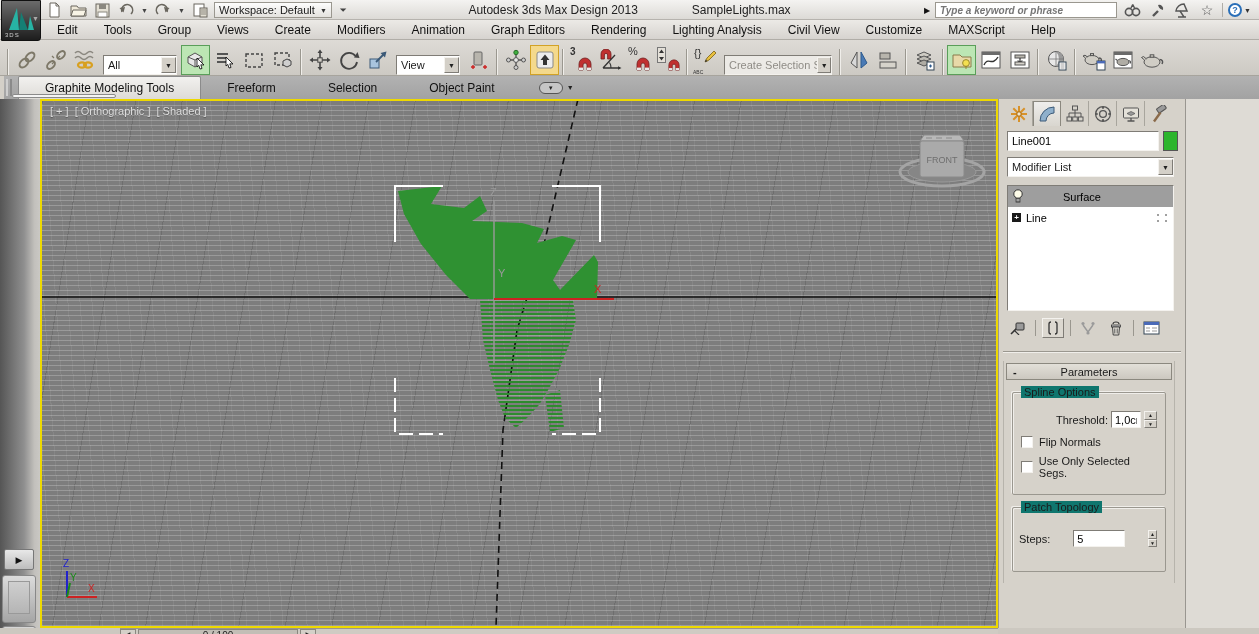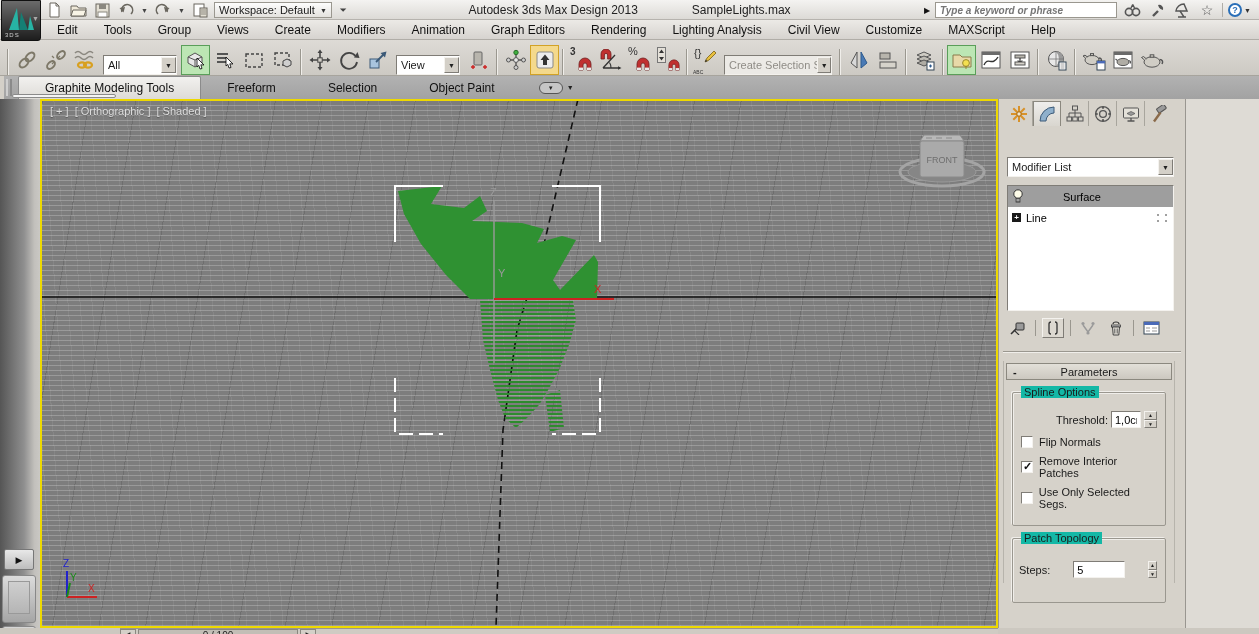--- a/index.html
+++ b/index.html
@@ -130,21 +130,21 @@
   .cp-divider { position:absolute; left:4px; top:252px; width:178px; height:2px;
     border-top:1px solid #9a978f; border-bottom:1px solid #f0eeea; }
   .rollcol { position:absolute; left:4px; top:262px; width:172px; height:222px;
     border-left:1px solid #b7b4ac; border-right:1px solid #b7b4ac; }
   .rollhead { margin:2px 2px 0 2px; height:17px; background:linear-gradient(#e2dfd8,#ccc8c0);
     border:1px solid #8b887f; display:flex; align-items:center; font-size:11px; }
   .rollhead .minus { margin:0 6px; font-weight:bold; }
   .rollhead .rtitle { position:absolute; left:0; right:0; text-align:center; pointer-events:none; }
   .groupbox { position:relative; margin:12px 8px 0 8px; border:1px solid #9a978f;
     box-shadow:1px 1px 0 #f0eeea inset, -1px -1px 0 #f0eeea; border-radius:2px; padding:14px 6px 8px 6px; }
-  .groupbox .legend { position:absolute; left:8px; top:-7px; background:#14b8a6; padding:0 3px; font-size:11px; }
+  .groupbox .legend { position:absolute; left:8px; top:-7px; background:#0f766e; padding:0 3px; font-size:11px; }
   .fieldrow { display:flex; align-items:center; justify-content:flex-end; gap:3px; margin:4px 2px 8px 0; }
   .fieldrow label { font-size:11px; }
   .numfield { height:17px; border:1px solid; border-color:#7f7c76 #f4f2ee #f4f2ee #7f7c76; background:#fff;
     font-size:11px; padding:0 3px; font-family:"Liberation Sans",sans-serif; }
   .spinner { width:13px; height:17px; display:flex; flex-direction:column; }
   .spinner span { flex:1; background:#d4d0c8; border:1px solid; border-color:#f4f2ee #7f7c76 #7f7c76 #f4f2ee;
     font-size:5px; line-height:6px; text-align:center; color:#222; }
   .checkrow { display:flex; align-items:center; gap:6px; margin:7px 0 7px 2px; }
   .checkbox { width:12px; height:12px; background:#fff; border:1px solid; position:relative;
     border-color:#7f7c76 #f4f2ee #f4f2ee #7f7c76; font-size:11px; line-height:10px; text-align:center; }
@@ -634,20 +634,24 @@
           </svg>
       </div>
       <div class="cp-tab" style="border-right:none;">
         <svg width="18" height="18" viewBox="0 0 18 18">
             <rect x="7" y="1.5" width="9" height="5" rx="1" fill="#9a9a9a" stroke="#555" transform="rotate(-35 11 4)"></rect>
             <path d="M4 16.5 L10.5 7.5" stroke="#8a6a4a" stroke-width="2.4"></path>
           </svg>
       </div>
     </div>
 
+    <div class="cp-namerow">
+      <input class="cp-name" value="Line001" style="">
+      <div class="cp-swatch" style="background:#2cb52c;"></div>
+    </div>
 
     <div class="cp-modlist">
       <div class="combo" style="width:167px;">
         <span>Modifier List</span>
         <span class="carr">▼</span>
       </div>
     </div>
 
     <div class="cp-stack">
       <div class="stack-row selected">
@@ -724,24 +728,20 @@
           <div class="spinner">
               <span>▲</span>
               <span>▼</span>
             </div>
         </div>
         <div class="checkrow">
           <span class="checkbox"></span>
           <span>Flip Normals</span>
         </div>
         <div class="checkrow">
-          <span class="checkbox checked"></span>
-          <span>Remove Interior Patches</span>
-        </div>
-        <div class="checkrow">
           <span class="checkbox"></span>
           <span>Use Only Selected Segs.</span>
         </div>
       </div>
 
       <div class="groupbox" style="padding-bottom:16px;">
         <span class="legend">Patch Topology</span>
         <div class="fieldrow" style="margin-top:8px;gap:23px;">
           <label>Steps:</label>
           <input class="numfield" style="width: 52px;" value="5">

